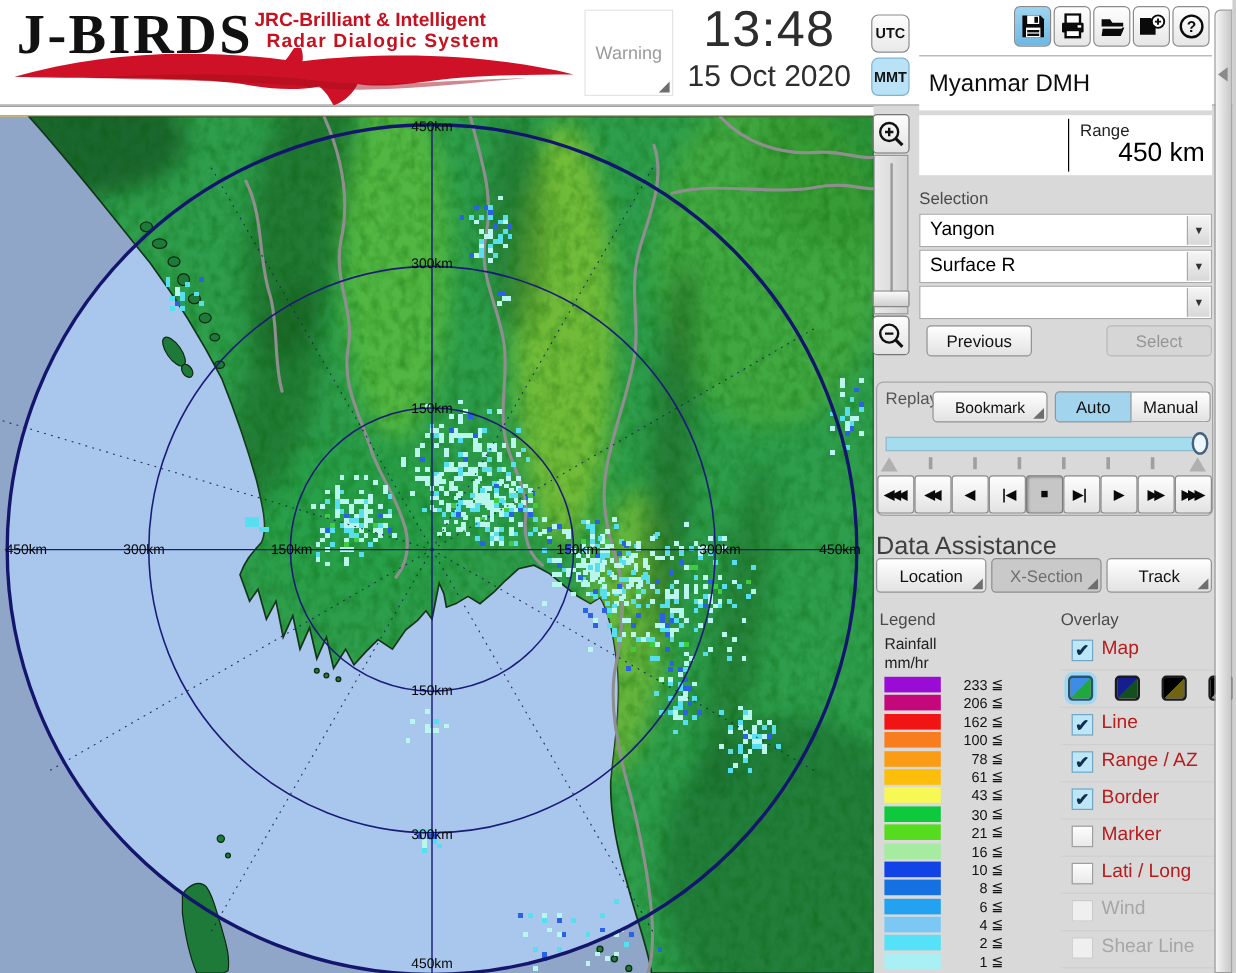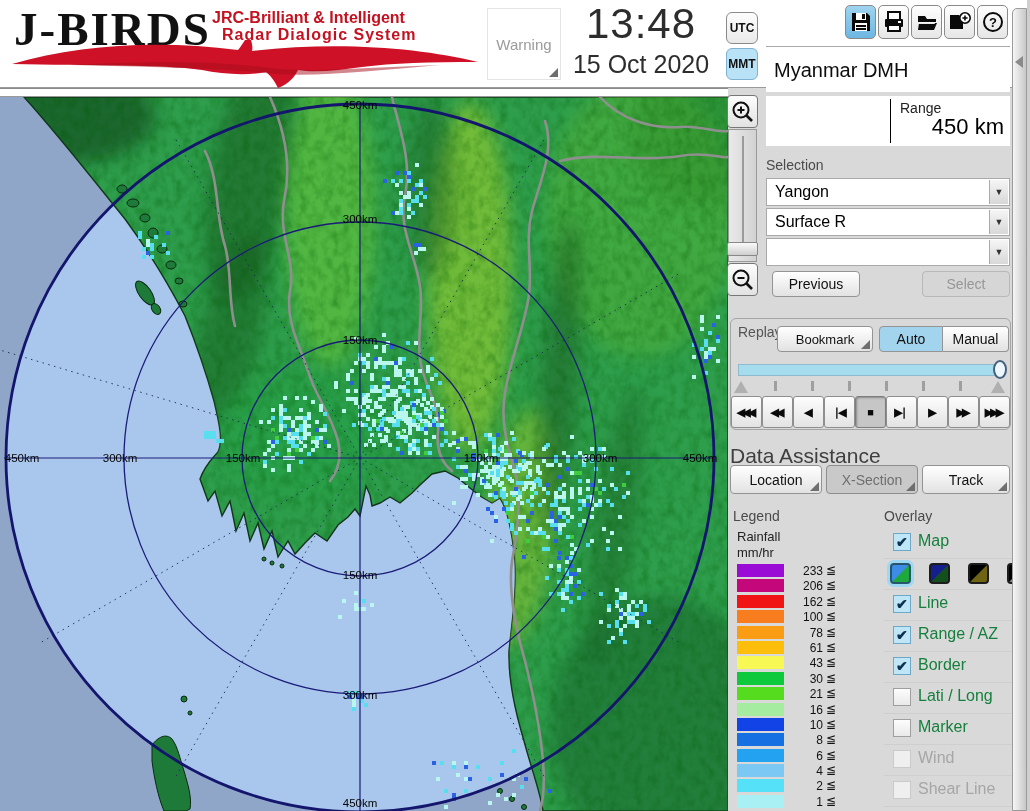--- a/index.html
+++ b/index.html
@@ -79,21 +79,21 @@
   .leg-sw{position:absolute;left:0;top:1px;width:47px;height:13px;}
   .leg-val{position:absolute;left:50px;top:1px;width:36px;text-align:right;font-size:12px;color:#111;}
   .leg-sym{position:absolute;left:89px;top:0px;font-size:12px;color:#111;}
 
   .overlay-rows{position:absolute;left:884px;top:528px;width:128px;}
   .ov-row{position:relative;height:31px;border-bottom:1px solid #cfcfcf;}
   .ov-cb{position:absolute;left:9px;top:5px;width:18px;height:18px;border:1px solid #9f9f9f;background:linear-gradient(#fdfdfd,#e9e9e9);}
   .ov-cb.checked{background:#BEE6F6;border-color:#6fa7c7;}
   .ov-cb.checked::after{content:"✔";position:absolute;left:2px;top:0px;font-size:14px;font-weight:bold;color:#0c3050;}
   .ov-cb.disabled{background:#efefef;border-color:#cacaca;}
-  .ov-lbl{position:absolute;left:34px;top:4px;font-size:16px;color:#15803d;}
+  .ov-lbl{position:absolute;left:34px;top:4px;font-size:16px;color:#b91c1c;}
   .ov-lbl.disabled{color:#a6a6a6;}
   .sw-strip{position:relative;height:31px;border-bottom:1px solid #cfcfcf;}
   .map-sw{position:absolute;top:4px;width:21px;height:21px;border:2px solid #1c1c1c;border-radius:4px;}
   .map-sw.sel{box-shadow:0 0 0 3px #9fd8f2;border-color:#26566e;}
 
   .splitter{position:absolute;left:1012px;top:8px;width:15px;height:803px;background:linear-gradient(90deg,#f6f6f6,#c7c7c7);border:1px solid #9a9a9a;border-radius:5px 0 0 0;}
   .split-arrow{position:absolute;left:1015px;top:56px;width:0;height:0;border-top:6px solid transparent;border-bottom:6px solid transparent;border-right:8px solid #8a8a8a;}
   .edge-strip{position:absolute;left:1027px;top:0;width:3px;height:811px;background:#cfcfcf;}
 </style>
 </head>
@@ -1496,25 +1496,25 @@
       <div class="ov-row">
         <span class="ov-cb checked"></span>
         <span class="ov-lbl">Range / AZ</span>
       </div>
       <div class="ov-row">
         <span class="ov-cb checked"></span>
         <span class="ov-lbl">Border</span>
       </div>
       <div class="ov-row">
         <span class="ov-cb"></span>
-        <span class="ov-lbl">Lati / Long</span>
+        <span class="ov-lbl">Marker</span>
       </div>
       <div class="ov-row">
         <span class="ov-cb"></span>
-        <span class="ov-lbl">Marker</span>
+        <span class="ov-lbl">Lati / Long</span>
       </div>
       <div class="ov-row">
         <span class="ov-cb disabled"></span>
         <span class="ov-lbl disabled">Wind</span>
       </div>
       <div class="ov-row">
         <span class="ov-cb disabled"></span>
         <span class="ov-lbl disabled">Shear Line</span>
       </div>
       <div class="ov-row"></div>

